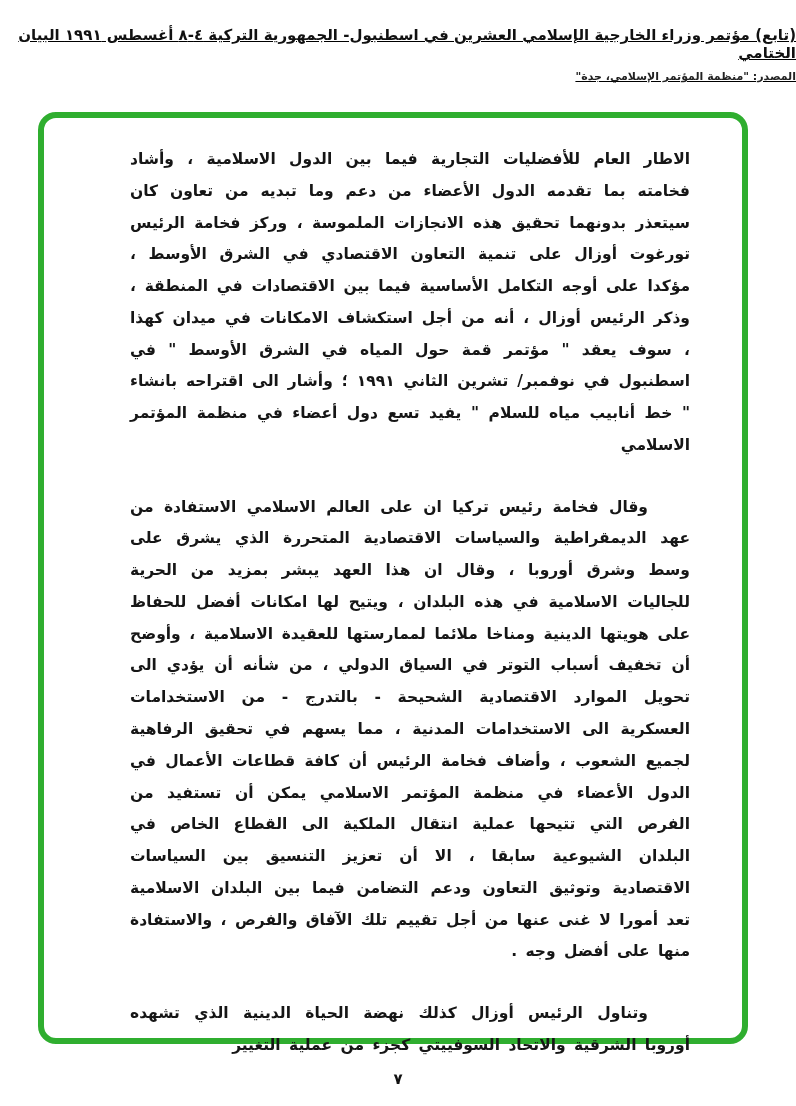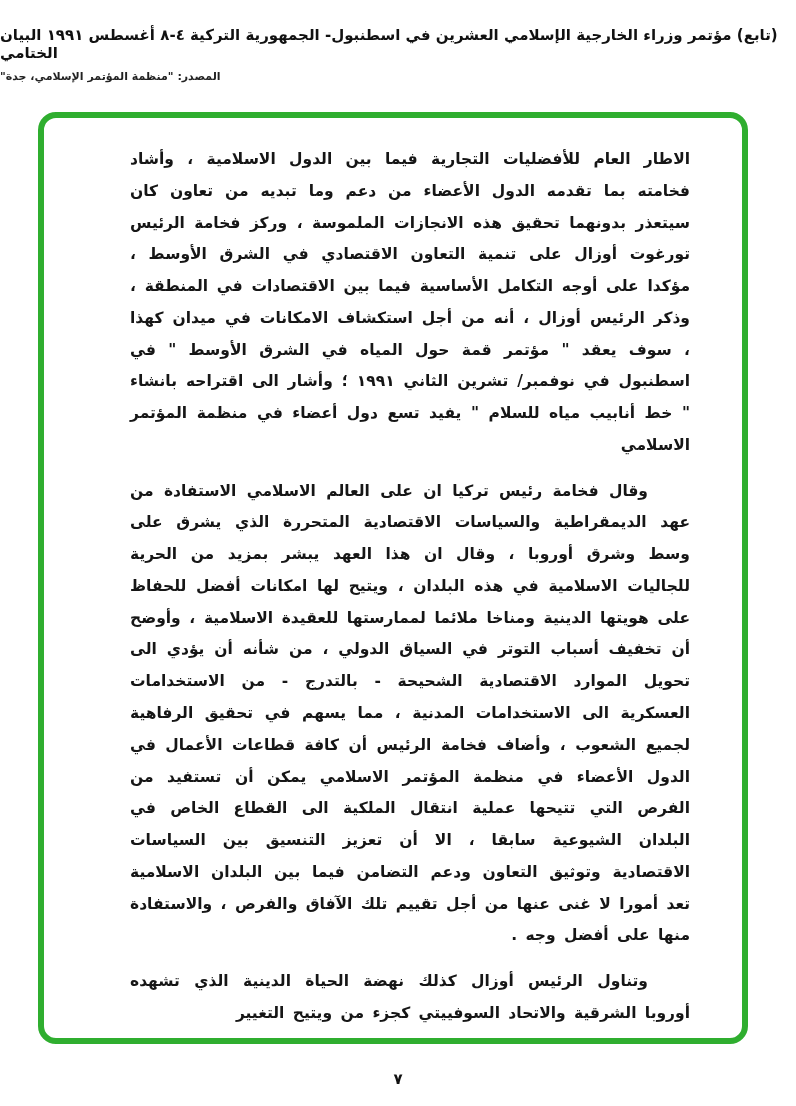--- a/index.html
+++ b/index.html
@@ -11,22 +11,23 @@
   .page {
     position: relative;
     width: 796px;
     height: 1106px;
     margin: 0 auto;
     background: #ffffff;
     overflow: hidden;
   }
   .doc-header {
     direction: rtl;
-    text-align: left;
+    text-align: right;
     padding-top: 26px;
+    text-decoration: underline;
   }
   .doc-header .title-line {
     font-size: 15px;
     font-weight: bold;
     color: #111;
     letter-spacing: 0.3px;
   }
   .doc-header .source-line {
     margin-top: 8px;
     font-size: 11px;
@@ -52,21 +53,21 @@
     line-height: 2.05;
     font-weight: bold;
     color: #161616;
     text-align: justify;
     word-spacing: 3px;
   }
   .content p {
     margin: 0 0 0 0;
   }
   .content p + p {
-    margin-top: 14px;
+    margin-top: 30px;
   }
   .content p.indented {
     text-indent: 42px;
   }
   .page-number {
     position: absolute;
     left: 0;
     right: 0;
     bottom: 18px;
     text-align: center;
@@ -82,19 +83,19 @@
 
   <div class="doc-header">
     <div class="title-line">(تابع) مؤتمر وزراء الخارجية الإسلامي العشرين في اسطنبول- الجمهورية التركية ٤-٨ أغسطس ١٩٩١ البيان الختامي</div>
     <div class="source-line">المصدر: "منظمة المؤتمر الإسلامي، جدة"</div>
   </div>
 
   <div class="green-box">
     <div class="content">
       <p>الاطار العام للأفضليات التجارية فيما بين الدول الاسلامية ، وأشاد فخامته بما تقدمه الدول الأعضاء من دعم وما تبديه من تعاون كان سيتعذر بدونهما تحقيق هذه الانجازات الملموسة ، وركز فخامة الرئيس تورغوت أوزال على تنمية التعاون الاقتصادي في الشرق الأوسط ، مؤكدا على أوجه التكامل الأساسية فيما بين الاقتصادات في المنطقة ، وذكر الرئيس أوزال ، أنه من أجل استكشاف الامكانات في ميدان كهذا ، سوف يعقد " مؤتمر قمة حول المياه في الشرق الأوسط " في اسطنبول في نوفمبر/ تشرين الثاني ١٩٩١ ؛ وأشار الى اقتراحه بانشاء " خط أنابيب مياه للسلام " يفيد تسع دول أعضاء في منظمة المؤتمر الاسلامي</p>
       <p class="indented">وقال فخامة رئيس تركيا ان على العالم الاسلامي الاستفادة من عهد الديمقراطية والسياسات الاقتصادية المتحررة الذي يشرق على وسط وشرق أوروبا ، وقال ان هذا العهد يبشر بمزيد من الحرية للجاليات الاسلامية في هذه البلدان ، ويتيح لها امكانات أفضل للحفاظ على هويتها الدينية ومناخا ملائما لممارستها للعقيدة الاسلامية ، وأوضح أن تخفيف أسباب التوتر في السياق الدولي ، من شأنه أن يؤدي الى تحويل الموارد الاقتصادية الشحيحة - بالتدرج - من الاستخدامات العسكرية الى الاستخدامات المدنية ، مما يسهم في تحقيق الرفاهية لجميع الشعوب ، وأضاف فخامة الرئيس أن كافة قطاعات الأعمال في الدول الأعضاء في منظمة المؤتمر الاسلامي يمكن أن تستفيد من الفرص التي تتيحها عملية انتقال الملكية الى القطاع الخاص في البلدان الشيوعية سابقا ، الا أن تعزيز التنسيق بين السياسات الاقتصادية وتوثيق التعاون ودعم التضامن فيما بين البلدان الاسلامية تعد أمورا لا غنى عنها من أجل تقييم تلك الآفاق والفرص ، والاستفادة منها على أفضل وجه .</p>
-      <p class="indented">وتناول الرئيس أوزال كذلك نهضة الحياة الدينية الذي تشهده أوروبا الشرقية والاتحاد السوفييتي كجزء من ويتيح التغيير</p>
+      <p class="indented">وتناول الرئيس أوزال كذلك نهضة الحياة الدينية الذي تشهده أوروبا الشرقية والاتحاد السوفييتي كجزء من عملية التغيير</p>
     </div>
   </div>
 
   <div class="page-number">٧</div>
 
 </div>
 
 </body></html>

